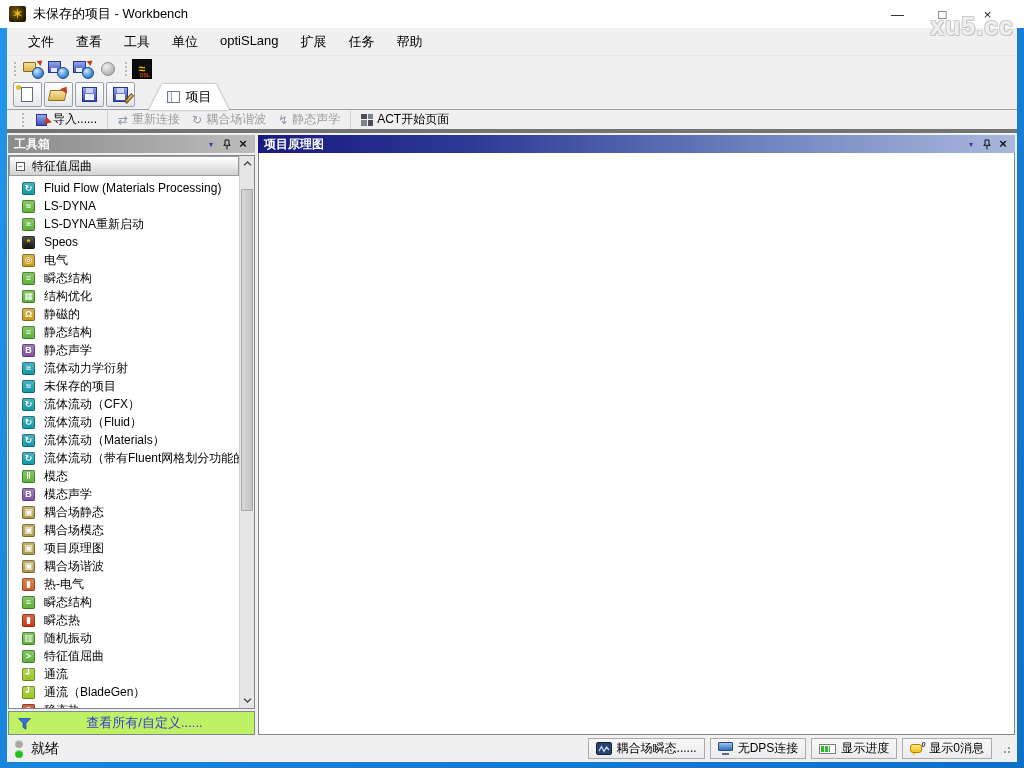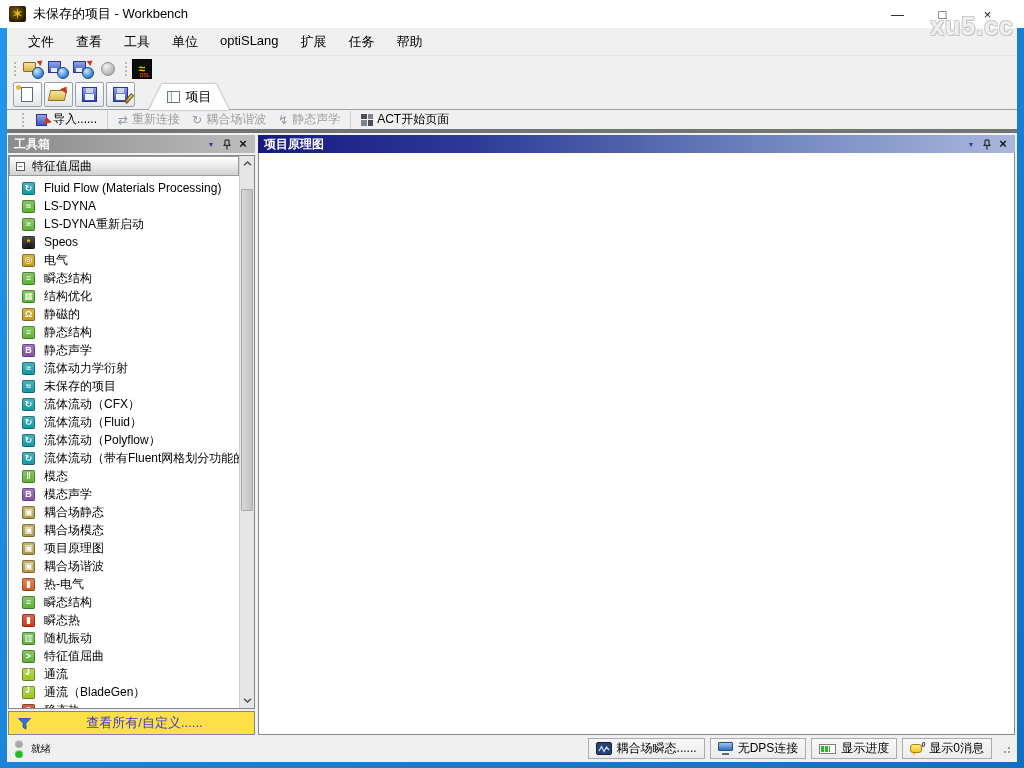--- a/index.html
+++ b/index.html
@@ -136,36 +136,36 @@
              font-size:12px; white-space:nowrap; cursor:default; }
   .tb-ico { width:13px; height:13px; flex:0 0 13px; border-radius:2px;
             box-shadow:inset 0 0 0 1px rgba(0,0,0,.35), inset 0 6px 6px rgba(255,255,255,.25);
             display:flex; align-items:center; justify-content:center; }
   .tb-glyph { color:#ffffff; font-size:9px; font-weight:bold; line-height:13px; font-style:normal; }
   .tb-scroll { width:15px; background:#e6e6e6; display:flex; flex-direction:column; border-left:1px solid #d0d0d0; }
   .sb-btn { height:15px; display:flex; align-items:center; justify-content:center; background:#e6e6e6; }
   .sb-track { flex:1; position:relative; }
   .sb-thumb { position:absolute; left:1px; right:1px; top:18px; height:322px;
               background:linear-gradient(to right,#d8d8d8,#c2c2c2); border:1px solid #a8a8a8; border-radius:1px; }
-  .tb-footer { height:24px; margin-top:2px; border:1px solid #828790; background:#fde047;
+  .tb-footer { height:24px; margin-top:2px; border:1px solid #828790; background:#bef264;
                display:flex; align-items:center; justify-content:center; position:relative; }
   .tb-footer svg { position:absolute; left:9px; top:6px; }
   .link { color:#3a3ad0; font-size:13px; margin-left:26px; cursor:pointer; }
 
   .schematic { flex:1; display:flex; flex-direction:column; }
   .sc-body { flex:1; background:#ffffff; border:1px solid #828790; border-top:none; }
 
   
   .statusbar { height:27px; display:flex; align-items:center; padding:0 6px 0 8px; gap:8px;
                background:#f0f0f0; }
   .led { display:flex; flex-direction:column; gap:2px; }
   .led b { width:8px; height:8px; border-radius:50%; }
   .led-gray { background:#a8a8a8; box-shadow:inset 0 1px 1px rgba(255,255,255,.6); }
   .led-green { background:#1fbf1f; box-shadow:inset 0 1px 1px rgba(255,255,255,.6); }
-  .ready { font-size:10px; }
+  .ready { font-size:14px; }
   .sb-right { margin-left:auto; display:flex; gap:5px; align-items:center; }
   .sb-button { height:21px; border:1px solid #ababab; background:linear-gradient(#f8f8f8,#ececec);
                display:flex; align-items:center; gap:5px; padding:0 7px; font-size:12px; cursor:default; }
   .ic-task { width:16px; height:13px; background:linear-gradient(#3c5documentElement?,#223a66); background:#2a4270;
              border:1px solid #16253f; border-radius:2px; display:flex; align-items:center; justify-content:center; }
   .ic-mon { position:relative; width:15px; height:13px; }
   .ic-mon .scr { position:absolute; left:0; top:0; width:15px; height:9px; border:1px solid #2d4a68;
                  background:linear-gradient(#9cc4f0,#2f6fc2); border-radius:1px; }
   .ic-mon .stand { position:absolute; left:4px; bottom:0; width:7px; height:2px; background:#55랙6a80; background:#5a6a80; }
   .ic-prog { width:17px; height:10px; border:1px solid #7d7d7d; background:#fff; padding:1px; }
@@ -426,21 +426,21 @@
                   <span class="tb-ico" style="background: rgb(13, 152, 168);">
                     <i class="tb-glyph">↻</i>
                   </span>
                   <span>流体流动（Fluid）</span>
                 </div>
 
                 <div class="tb-item">
                   <span class="tb-ico" style="background: rgb(13, 152, 168);">
                     <i class="tb-glyph">↻</i>
                   </span>
-                  <span>流体流动（Polyflow）</span>
+                  <span>流体流动（Materials）</span>
                 </div>
 
                 <div class="tb-item">
                   <span class="tb-ico" style="background: rgb(13, 152, 168);">
                     <i class="tb-glyph">↻</i>
                   </span>
                   <span>流体流动（带有Fluent网格划分功能的</span>
                 </div>
 
                 <div class="tb-item">

